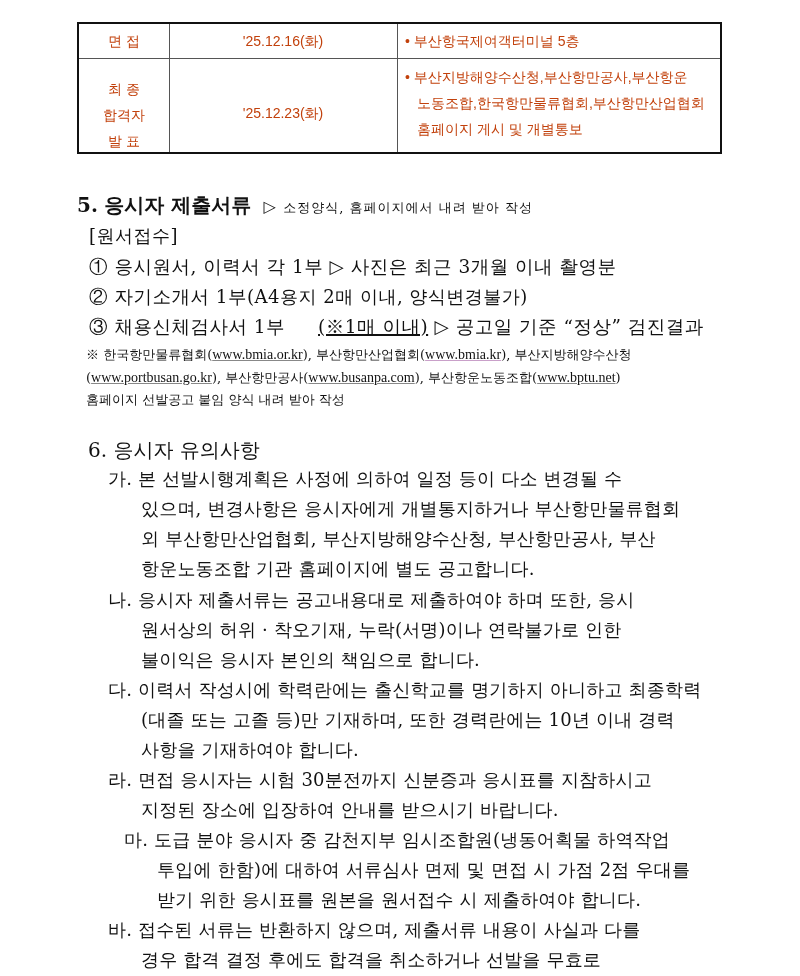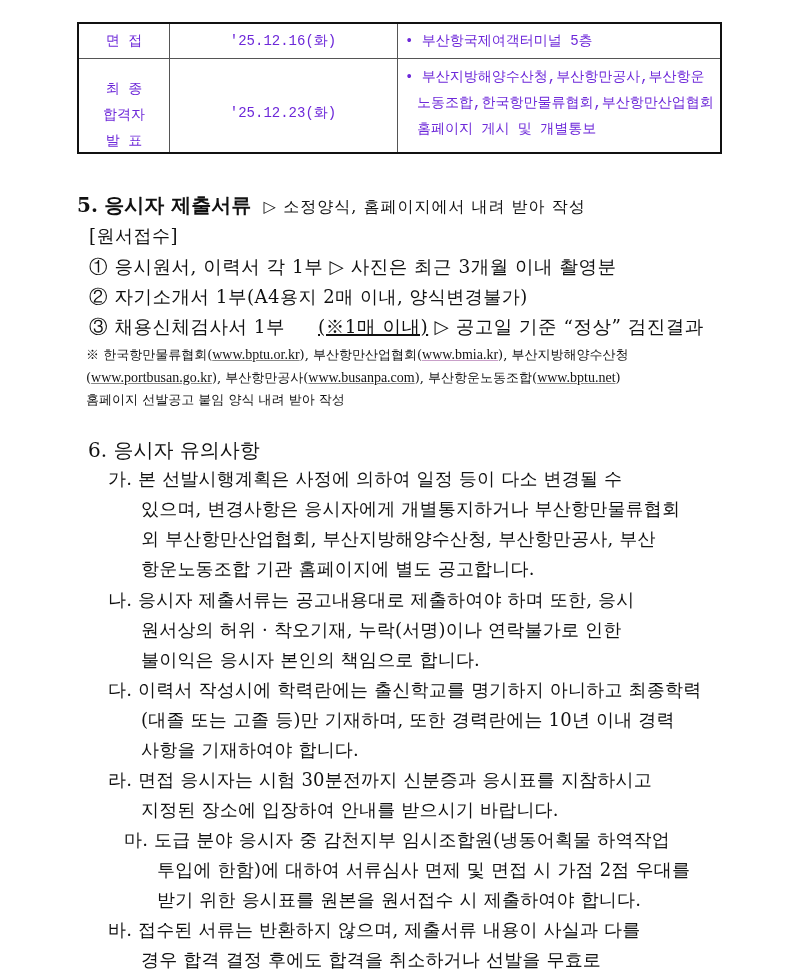--- a/index.html
+++ b/index.html
@@ -2,27 +2,27 @@
 <html><head>
 <meta charset="utf-8">
 <style>
   html, body { margin:0; padding:0; background:#ffffff; }
   body { width:800px; height:976px; position:relative; overflow:hidden; color:#111; font-family:"DejaVu Serif", serif; }
   .abs { position:absolute; white-space:nowrap; }
   
   .tbl { position:absolute; left:77px; top:22px; width:645px; height:132px; border:2px solid #111; box-sizing:border-box; }
   .tbl .vline { position:absolute; top:0; bottom:0; width:1px; background:#555; }
   .tbl .hline { position:absolute; left:0; right:0; height:1px; background:#555; }
-  .cell { position:absolute; font-family:Liberation Mono, monospace; font-size:14px; color:#6d28d9; }
+  .cell { position:absolute; font-family:Liberation Sans, sans-serif; font-size:14px; color:#c2410c; }
   .cell.center { text-align:center; }
   .cell .ln { display:block; line-height:26px; white-space:nowrap; }
   
   .h { font-family:"DejaVu Serif", serif; font-size:20px; color:#111; }
   .h b { font-weight:bold; }
-  .sub { font-size:16px; letter-spacing:1px; }
+  .sub { font-size:13px; letter-spacing:1px; }
   .item { font-size:18.5px; letter-spacing:0.5px; }
   .small { font-size:18px; }
   .note { font-size:13px; letter-spacing:0px; }
   .link { text-decoration:underline; text-decoration-color:#888; font-family:"Liberation Serif", serif; font-size:14px; }
   .link.pink { text-decoration-color:#c9a0c9; }
   .ul { text-decoration:underline; text-decoration-thickness:1.5px;margin-left:33px; }
   .para { font-size:18px; letter-spacing:0.2px; }
 </style>
 </head>
 <body>
@@ -80,21 +80,21 @@
 
 <div class="abs item" style="left:89px;top:314px;">
   <span>③</span>
   <span>채용신체검사서 1부</span><span class="ul">(※1매 이내)</span>
   <span>▷</span>
   <span>공고일 기준 “정상” 검진결과</span>
 </div>
 
 <div class="abs note" style="left:86px;top:346px;">
   <span>※</span>
-  <span>한국항만물류협회</span>(<span class="link">www.bptu.or.kr</span>),
+  <span>한국항만물류협회</span>(<span class="link">www.bmia.or.kr</span>),
   <span>부산항만산업협회</span>(<span class="link pink">www.bmia.kr</span>),
   <span>부산지방해양수산청</span>
 </div>
 <div class="abs note" style="left:86px;top:369px;">
   (<span class="link">www.portbusan.go.kr</span>),
   <span>부산항만공사</span>(<span class="link">www.busanpa.com</span>),
   <span>부산항운노동조합</span>(<span class="link">www.bptu.net</span>)
 </div>
 <div class="abs note" style="left:86px;top:391px;">홈페이지 선발공고  붙임 양식 내려 받아 작성</div>
 

